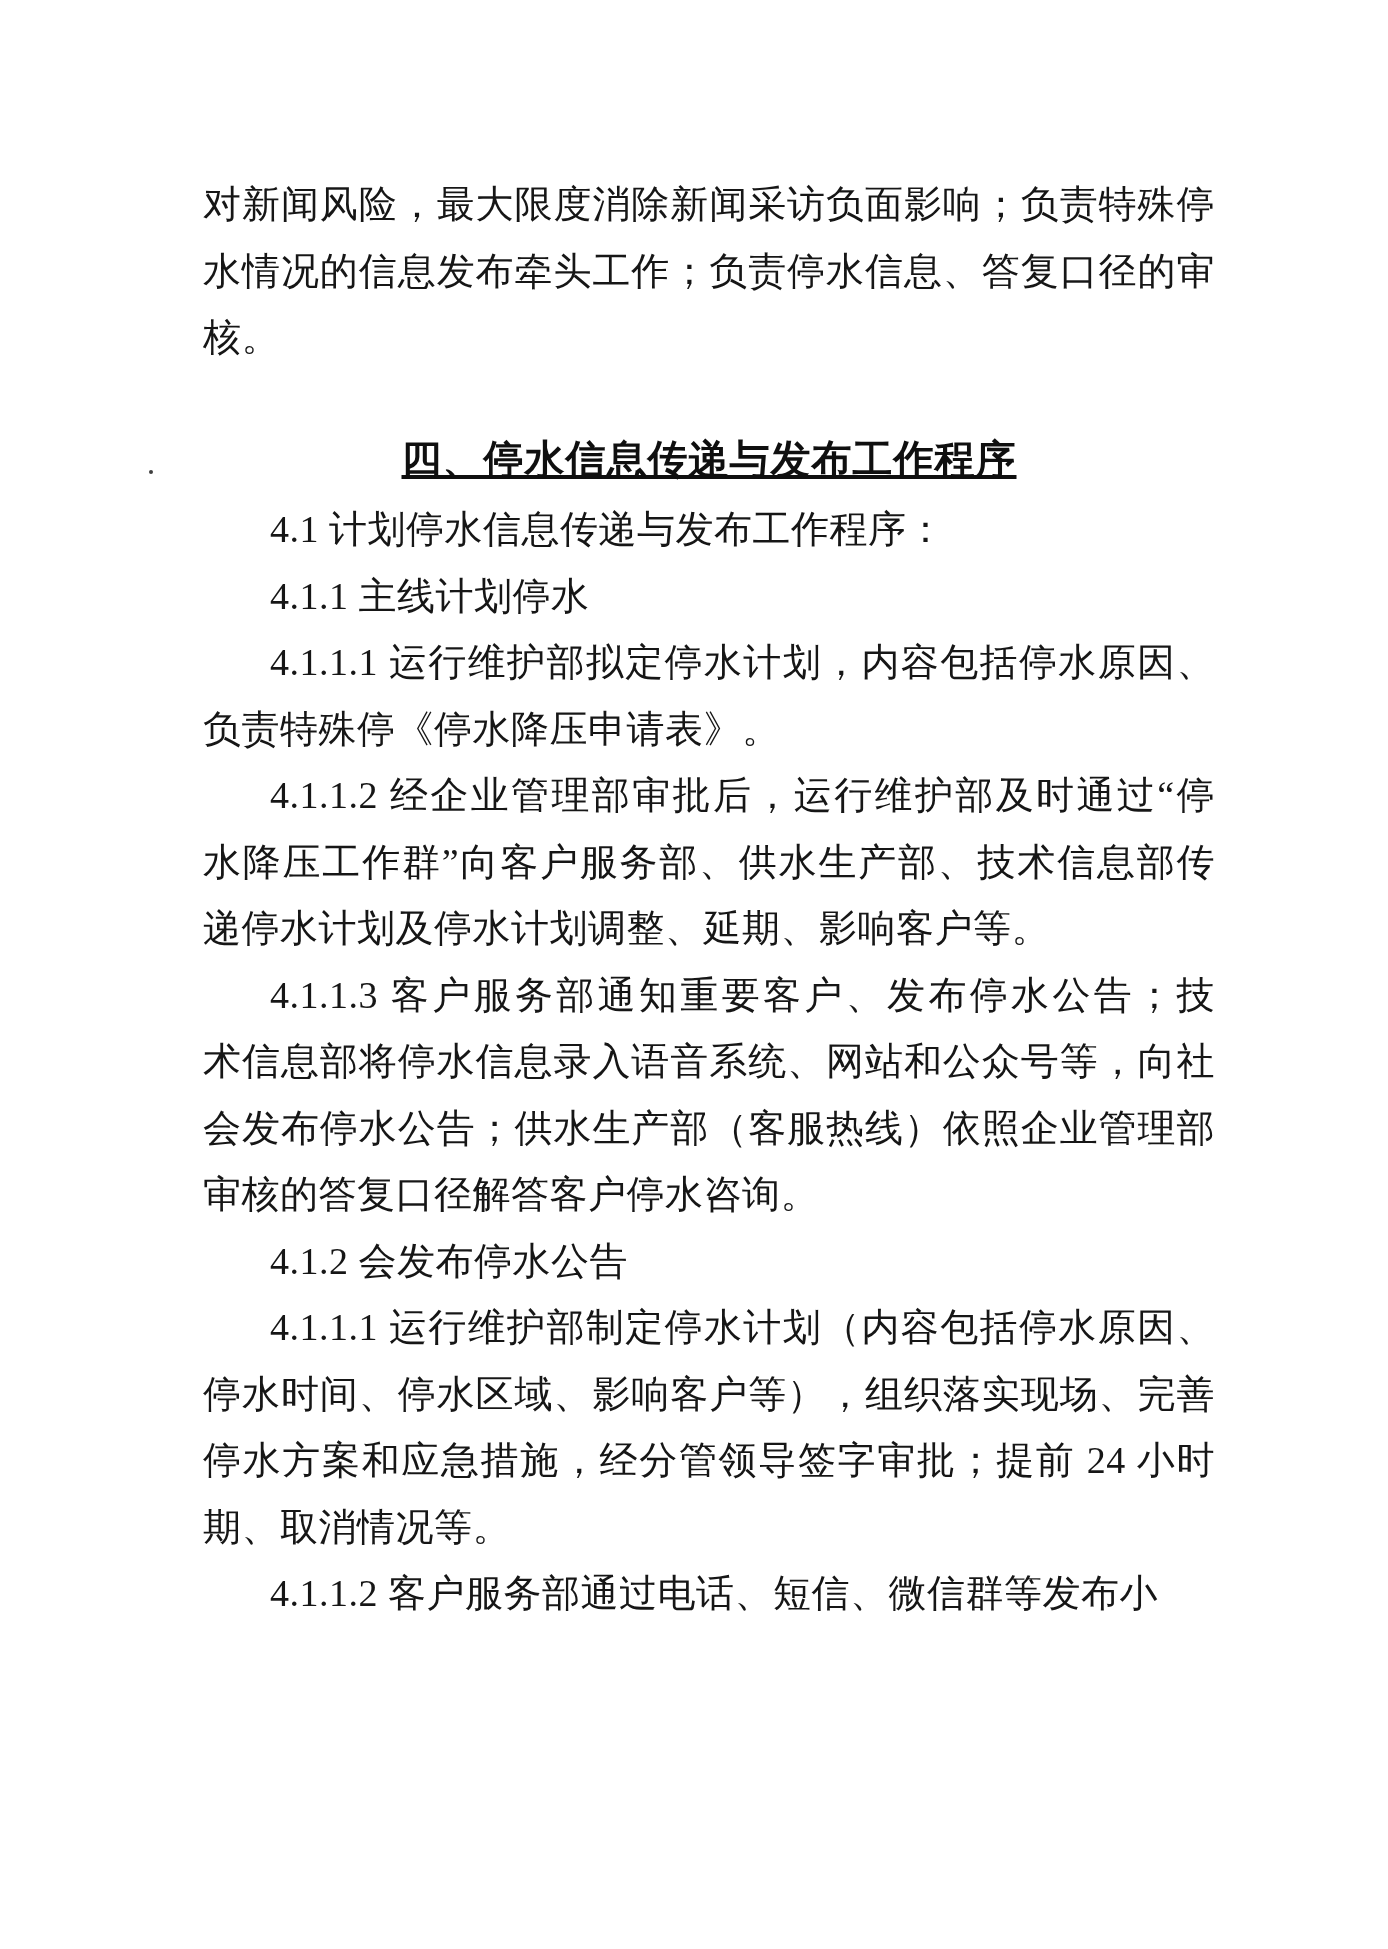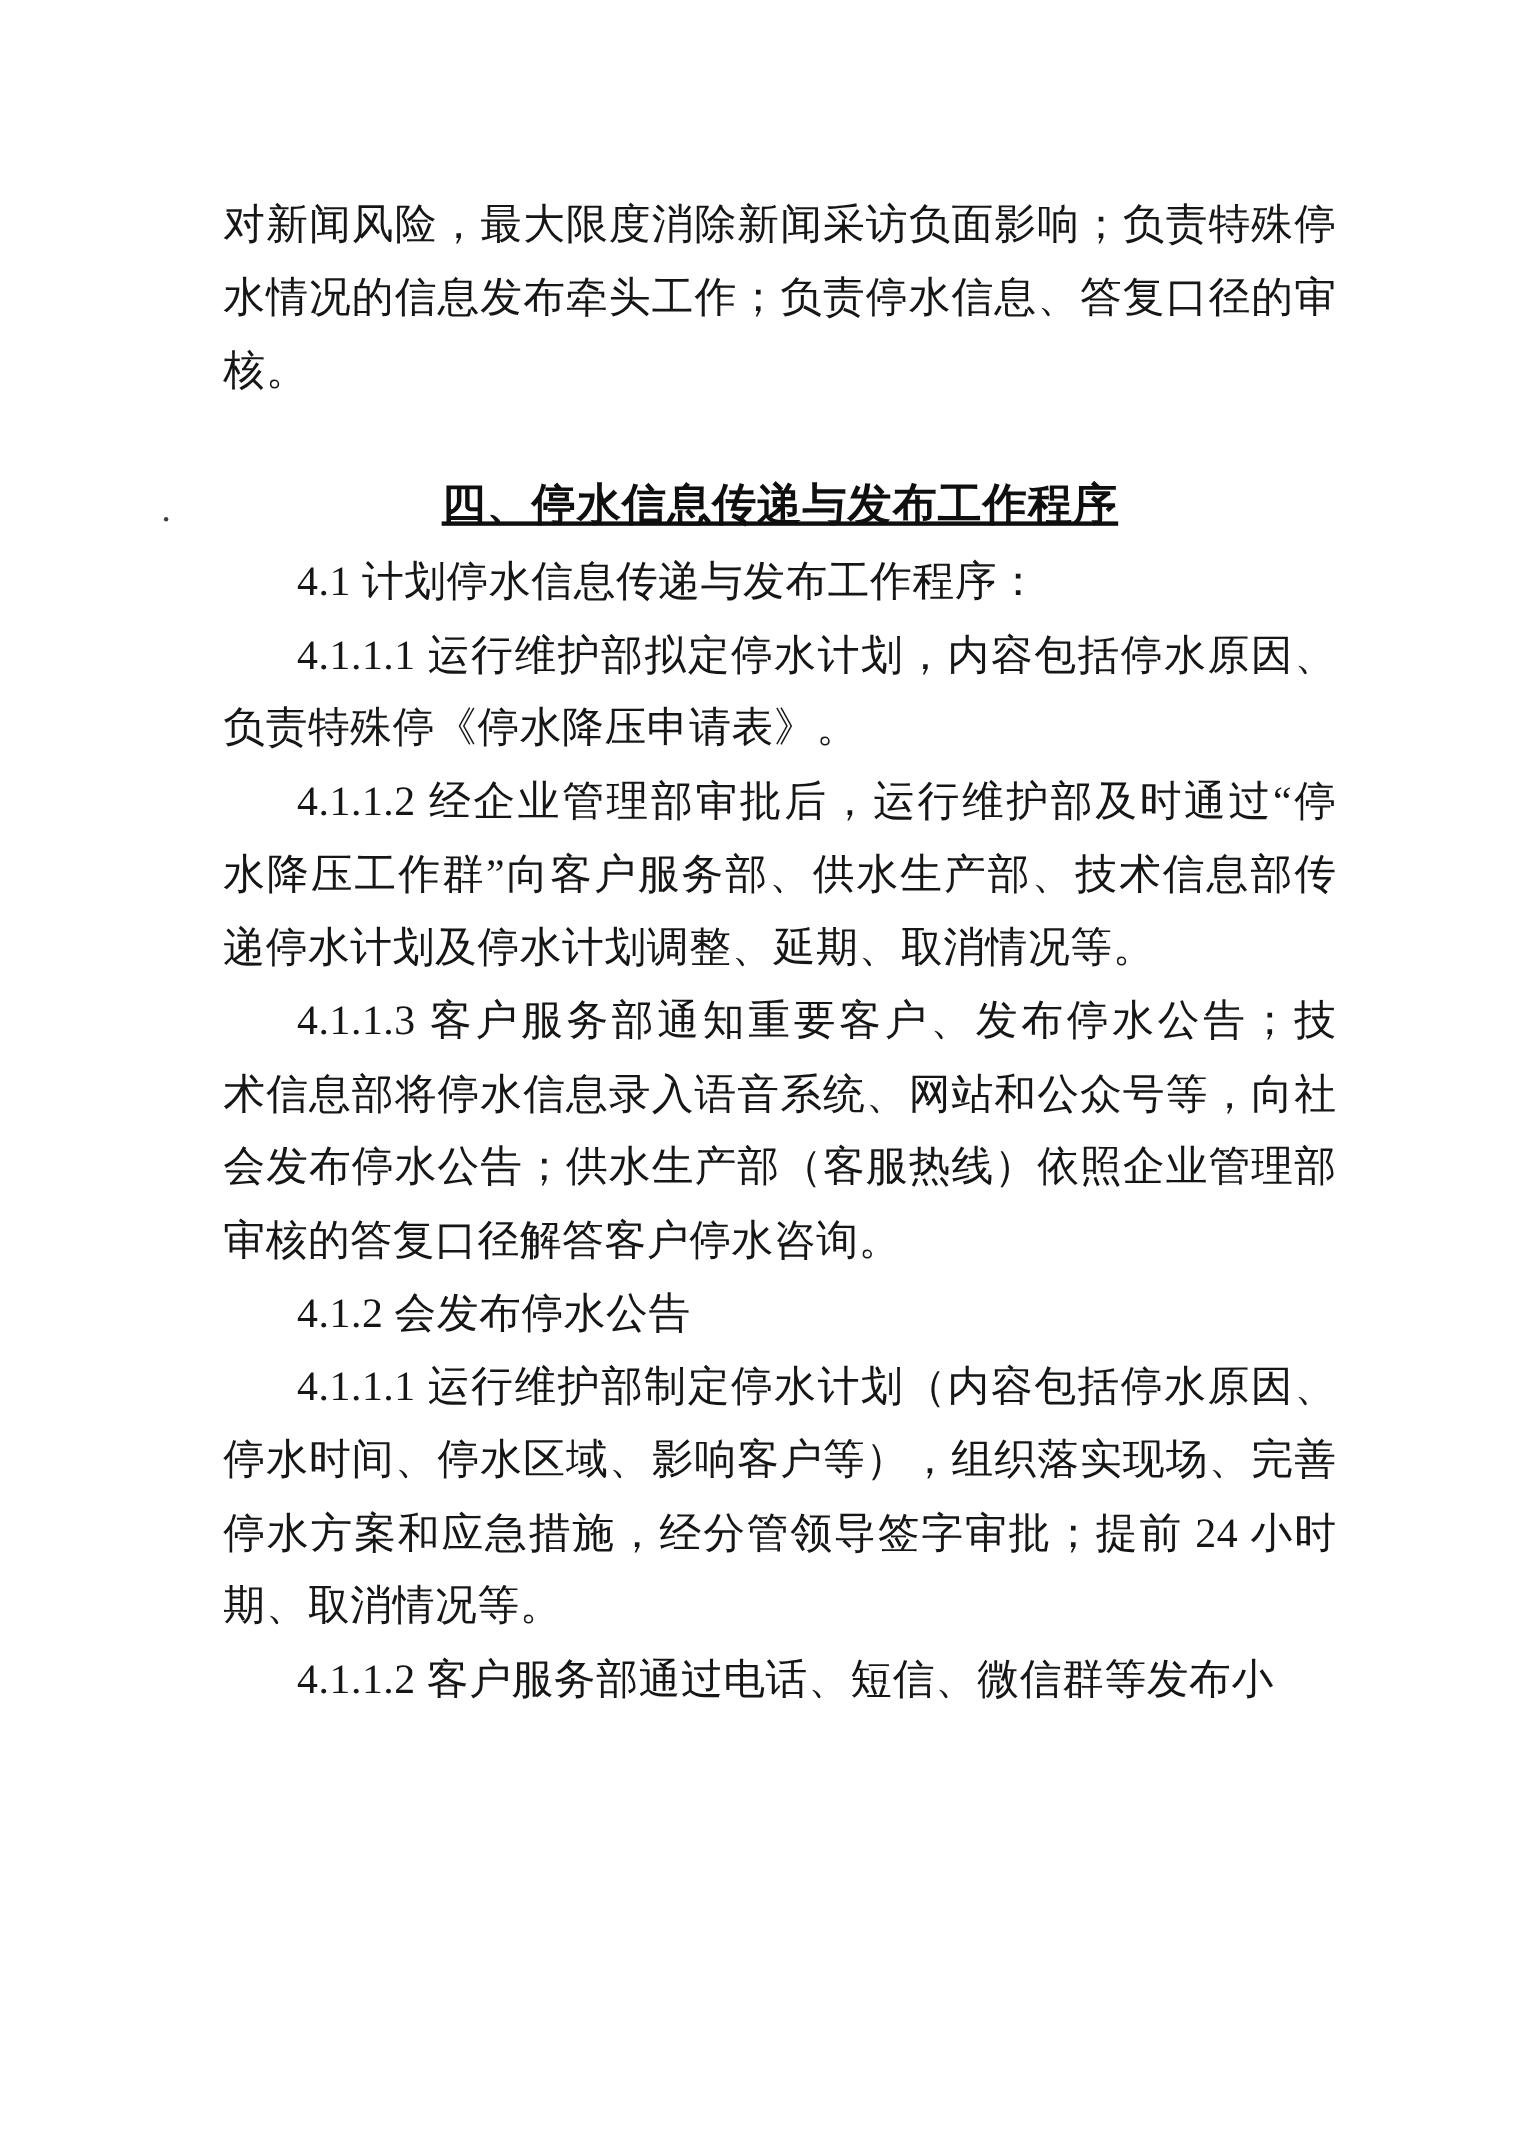--- a/index.html
+++ b/index.html
@@ -60,25 +60,26 @@
 <body>
 
 <div class="page">
   <div class="speck"></div>
   <main class="content" id="doc-content">
       <div class="line fill">对新闻风险，最大限度消除新闻采访负面影响；负责特殊停</div>
       <div class="line fill">水情况的信息发布牵头工作；负责停水信息、答复口径的审</div>
       <div class="line">核。</div>
       <h1 class="heading">四、停水信息传递与发布工作程序</h1>
       <div class="line indent">4.1 计划停水信息传递与发布工作程序：</div>
+      <div class="line indent">4.1.1 主线计划停水</div>
       <div class="line indent fill">4.1.1.1 运行维护部拟定停水计划，内容包括停水原因、</div>
       <div class="line">负责特殊停《停水降压申请表》。</div>
       <div class="line indent fill">4.1.1.2 经企业管理部审批后，运行维护部及时通过“停</div>
       <div class="line fill">水降压工作群”向客户服务部、供水生产部、技术信息部传</div>
-      <div class="line">递停水计划及停水计划调整、延期、取消情况等。</div>
+      <div class="line">递停水计划及停水计划调整、延期、影响客户等。</div>
       <div class="line indent fill">4.1.1.3 客户服务部通知重要客户、发布停水公告；技</div>
       <div class="line fill">术信息部将停水信息录入语音系统、网站和公众号等，向社</div>
       <div class="line fill">会发布停水公告；供水生产部（客服热线）依照企业管理部</div>
       <div class="line">审核的答复口径解答客户停水咨询。</div>
       <div class="line indent">4.1.2 会发布停水公告</div>
       <div class="line indent fill">4.1.1.1 运行维护部制定停水计划（内容包括停水原因、</div>
       <div class="line fill">停水时间、停水区域、影响客户等），组织落实现场、完善</div>
       <div class="line fill">停水方案和应急措施，经分管领导签字审批；提前 24 小时</div>
       <div class="line">期、取消情况等。</div>
       <div class="line indent">4.1.1.2 客户服务部通过电话、短信、微信群等发布小</div>

